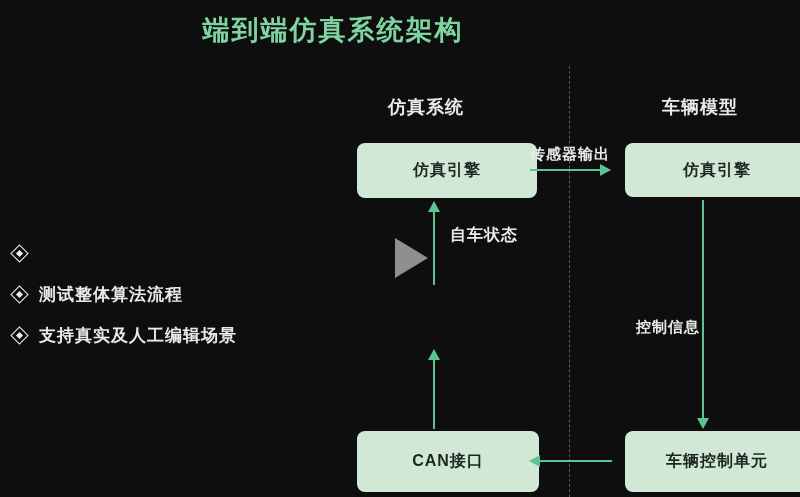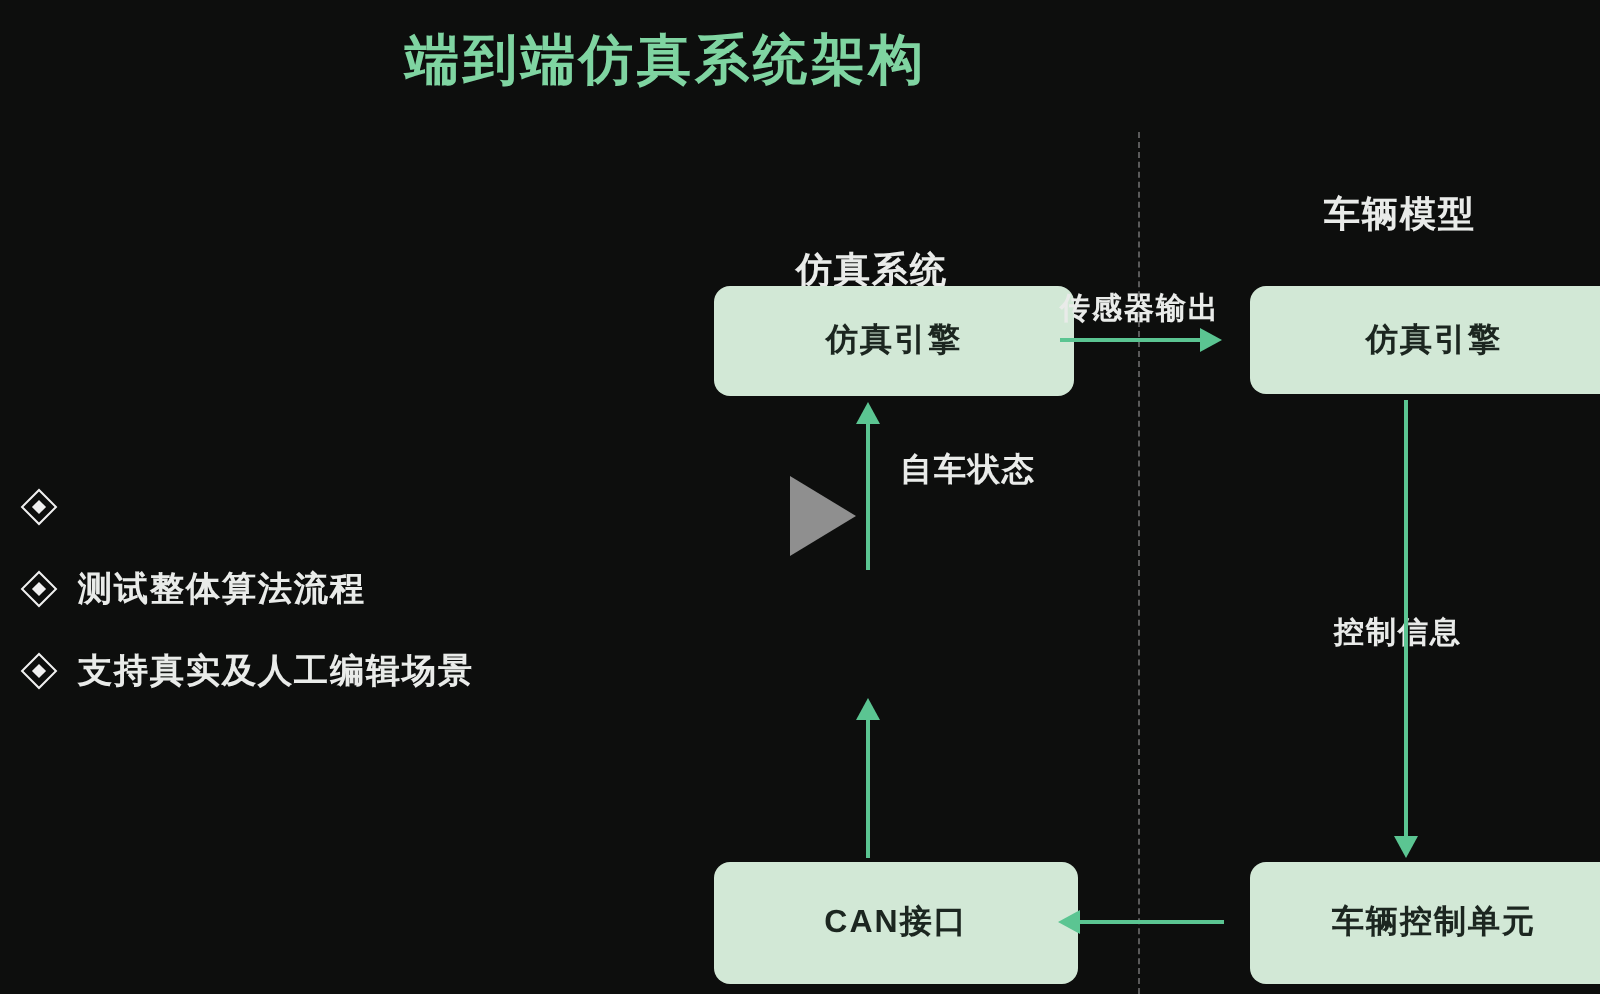--- a/index.html
+++ b/index.html
@@ -29,21 +29,21 @@
 
   .divider{
     position:absolute;left:569px;top:66px;height:431px;width:0;
     border-left:1px dashed var(--divider);
   }
 
   .col-header{
     position:absolute;top:95px;width:140px;text-align:center;
     color:var(--text);font-size:18px;font-weight:bold;letter-spacing:1px;
   }
-  .col-header.left{left:366px;margin-top:28px;}
+  .col-header.left{left:356px;}
   .col-header.right{left:630px;}
 
   .node{
     position:absolute;
     background:var(--box-fill);
     border-radius:8px;
     display:flex;align-items:center;justify-content:center;
     color:var(--box-text);font-size:16px;font-weight:bold;letter-spacing:1px;margin-left:12px;
   }
   .node.sim-engine{left:345px;top:143px;width:180px;height:55px;}
@@ -51,21 +51,21 @@
   .node.vehicle-model{left:345px;top:288px;width:182px;height:56px;}
   .node.can-interface{left:345px;top:431px;width:182px;height:61px;}
   .node.vcu{left:613px;top:431px;width:184px;height:61px;}
 
   .edge-label{
     position:absolute;color:var(--text);
     font-size:15px;font-weight:bold;letter-spacing:1px;white-space:nowrap;
   }
   .lbl-sensor{left:530px;top:145px;width:80px;}
   .lbl-ego{left:450px;top:225px;font-size:16px;}
-  .lbl-control{left:636px;top:307px;margin-left:31px;}
+  .lbl-control{left:636px;top:318px;}
 
   .edge-line{position:absolute;background:var(--arrow);}
   .line-sensor{left:530px;top:169px;width:72px;height:2px;}
   .line-ego{left:433px;top:210px;width:2px;height:75px;}
   .line-control{left:702px;top:200px;width:2px;height:220px;}
   .line-vcu-can{left:538px;top:460px;width:74px;height:2px;}
   .line-can-model{left:433px;top:358px;width:2px;height:71px;}
 
   .arrowhead{position:absolute;width:0;height:0;}
   .head-right{left:600px;top:164px;border-left:11px solid var(--arrow);border-top:6px solid transparent;border-bottom:6px solid transparent;}

